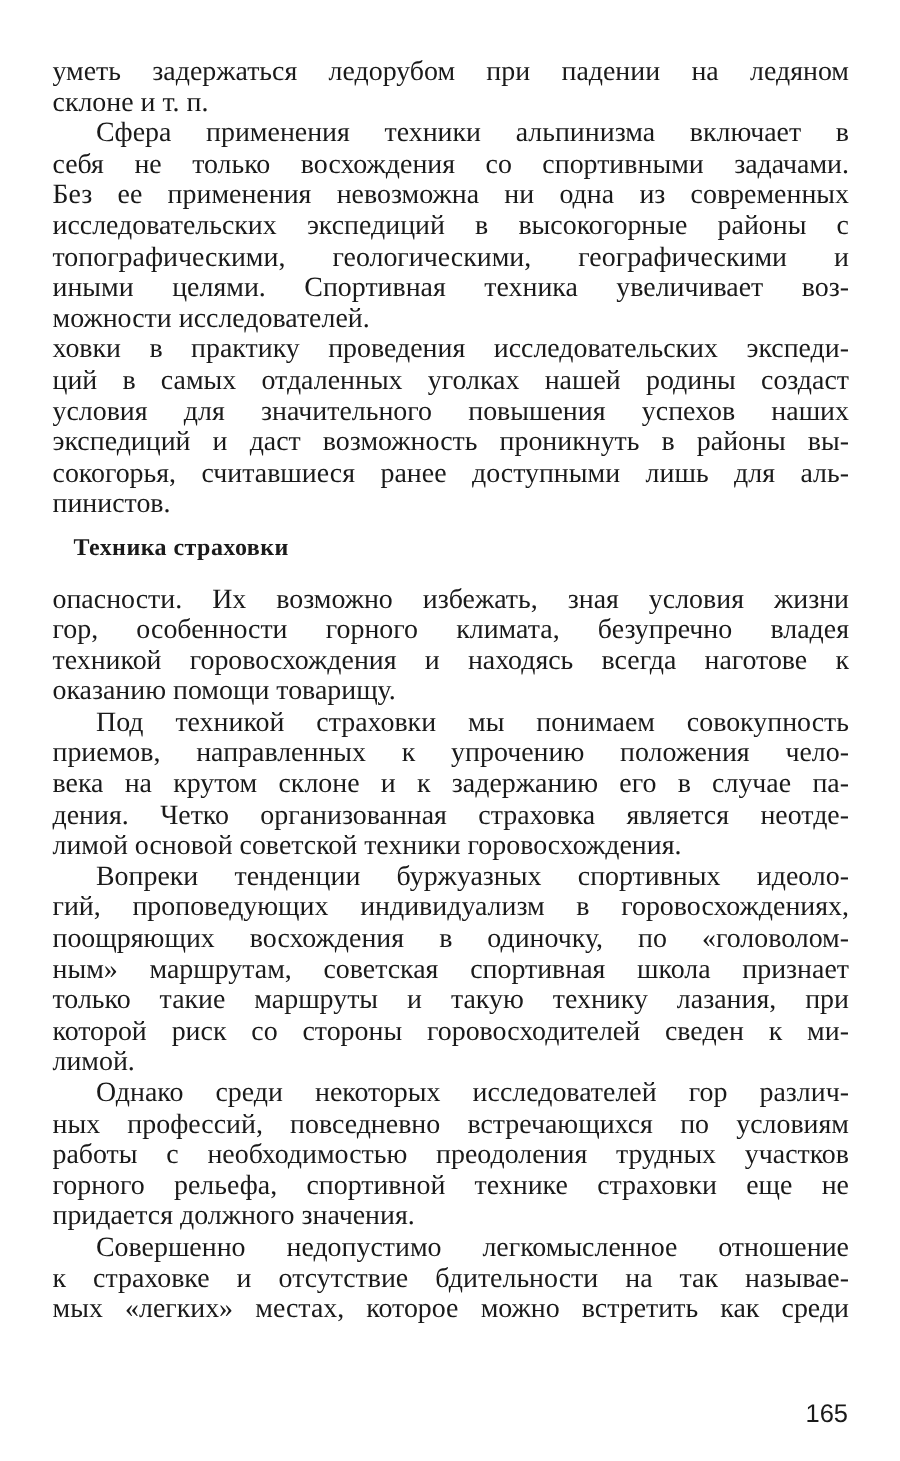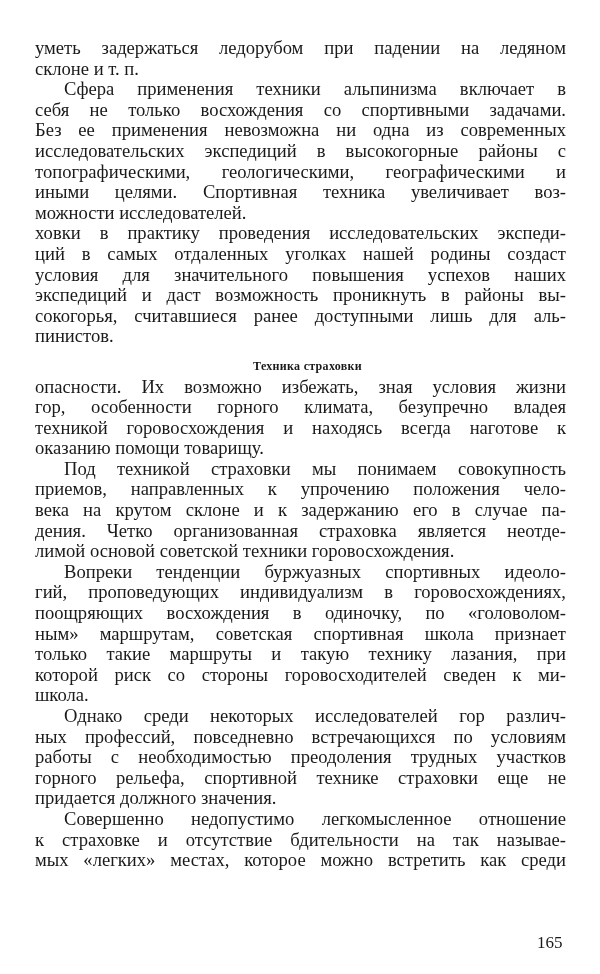--- a/index.html
+++ b/index.html
@@ -18,34 +18,34 @@
     display: block;
     white-space: nowrap;
     text-align: justify;
     text-align-last: justify;
     height: 20.6px;
   }
   .line.last { text-align-last: left; }
   .line.indent { padding-left: 29px; }
   .heading {
     display: block;
-    text-align: center;
+    text-align: left;
     font-weight: bold;
-    font-size: 12px;
+    font-size: 16px;
     letter-spacing: 0.3px;
     margin-top: 9px;
-    margin-bottom: 0;
+    margin-bottom: 13px;
     height: 20.6px;
     padding-left: 14px;
   }
   .page-number {
     position: absolute;
     left: 537px;
     top: 933px;
-    font-family: Liberation Serif, serif;
+    font-family: Liberation Sans, sans-serif;
     font-size: 17px;
     color: #1a1a1a;
     text-align: right;
   }
 </style>
 </head>
 <body>
 
 <div class="page">
 
@@ -90,21 +90,21 @@
     <span class="line last">лимой основой советской техники горовосхождения.</span>
   </div>
 
   <div>
     <span class="line indent">Вопреки тенденции буржуазных спортивных идеоло-</span>
     <span class="line">гий, проповедующих индивидуализм в горовосхождениях,</span>
     <span class="line">поощряющих восхождения в одиночку, по «головолом-</span>
     <span class="line">ным» маршрутам, советская спортивная школа признает</span>
     <span class="line">только такие маршруты и такую технику лазания, при</span>
     <span class="line">которой риск со стороны горовосходителей сведен к ми-</span>
-    <span class="line last">школа.</span>
+    <span class="line last">лимой.</span>
   </div>
 
   <div>
     <span class="line indent">Однако среди некоторых исследователей гор различ-</span>
     <span class="line">ных профессий, повседневно встречающихся по условиям</span>
     <span class="line">работы с необходимостью преодоления трудных участков</span>
     <span class="line">горного рельефа, спортивной технике страховки еще не</span>
     <span class="line last">придается должного значения.</span>
   </div>
 

